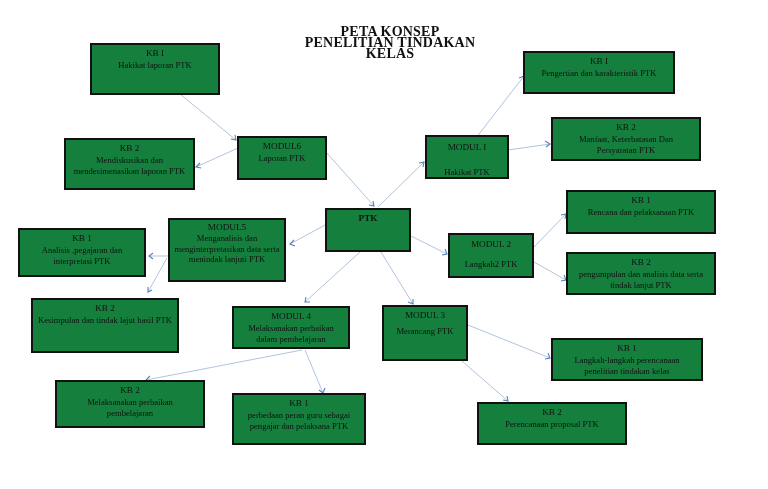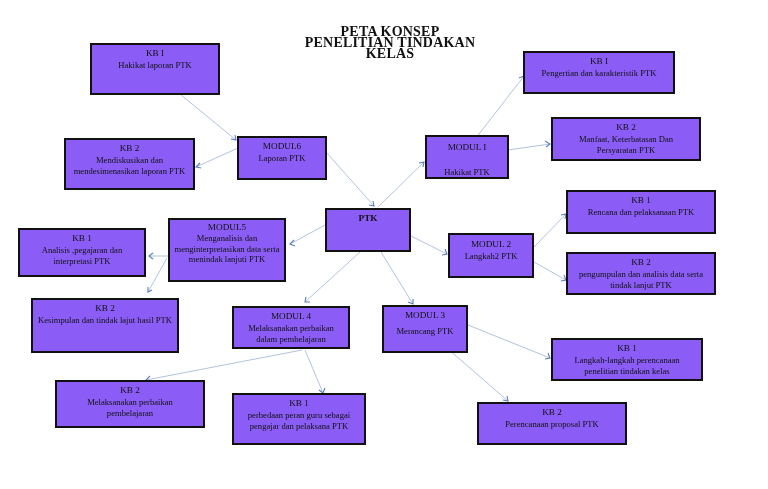--- a/index.html
+++ b/index.html
@@ -1,20 +1,20 @@
 <!DOCTYPE html>
 <html><head>
 <meta charset="utf-8">
 <style>
   html, body { margin: 0; padding: 0; background: #ffffff; }
   body { width: 768px; height: 489px; position: relative; overflow: hidden;
          font-family: "Liberation Serif", "DejaVu Serif", serif; color: #111; }
   .title { position: absolute; left: 280px; top: 26px; width: 220px; text-align: center;
            font-weight: bold; font-size: 14px; line-height: 11px; letter-spacing: 0.2px; }
-  .box { position: absolute; border: 2px solid #111; background: #8b5cf6; box-sizing: border-box;
+  .box { position: absolute; border: 2px solid #111; background: #15803d; box-sizing: border-box;
          text-align: center; font-size: 8.6px; line-height: 11.5px; padding-top: 3px; }
   .box .hd { display: block; font-size: 9.2px; }
   .box .bd { display: block; }
   svg.edges { position: absolute; left: 0; top: 0; width: 768px; height: 489px; pointer-events: none; }
   svg.edges line { stroke: #a9bcd9; stroke-width: 0.9; }
   svg.edges path.head { fill: none; stroke: #5b7fb8; stroke-width: 1.1; }
 </style>
 </head>
 <body>
 
@@ -160,39 +160,39 @@
   <span class="bd" style="padding:0 14px;">Analisis ,pegajaran dan interpretasi PTK</span>
 </div>
 
 <div class="box" style="left:31px;top:298px;width:148px;height:55px;">
   <span class="hd">KB 2</span>
   <span class="bd" style="padding:0 4px;">Kesimpulan dan tindak lajut hasil PTK</span>
 </div>
 
 <div class="box" style="left:448px;top:233px;width:86px;height:45px;padding-top:4px;">
   <span class="hd">MODUL 2</span>
-  <span class="bd" style="margin-top:0;">Langkah2 PTK</span>
+  <span class="bd" style="margin-top:8px;">Langkah2 PTK</span>
 </div>
 
 <div class="box" style="left:566px;top:190px;width:150px;height:44px;">
   <span class="hd">KB 1</span>
   <span class="bd">Rencana dan pelaksanaan PTK</span>
 </div>
 
 <div class="box" style="left:566px;top:252px;width:150px;height:43px;">
   <span class="hd">KB 2</span>
   <span class="bd" style="padding:0 8px;">pengumpulan dan analisis data serta tindak lanjut PTK</span>
 </div>
 
 <div class="box" style="left:232px;top:306px;width:118px;height:43px;">
   <span class="hd">MODUL 4</span>
   <span class="bd" style="padding:0 6px;">Melaksanakan perbaikan dalam pembelajaran</span>
 </div>
 
-<div class="box" style="left:382px;top:305px;width:86px;height:48px;">
+<div class="box" style="left:382px;top:305px;width:86px;height:56px;">
   <span class="hd">MODUL 3</span>
   <span class="bd" style="margin-top:4px;">Merancang PTK</span>
 </div>
 
 <div class="box" style="left:551px;top:338px;width:152px;height:43px;">
   <span class="hd">KB 1</span>
   <span class="bd" style="padding:0 16px;">Langkah-langkah perencanaan penelitian tindakan kelas</span>
 </div>
 
 <div class="box" style="left:477px;top:402px;width:150px;height:43px;">

